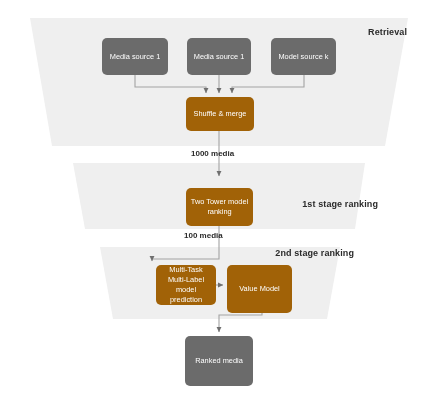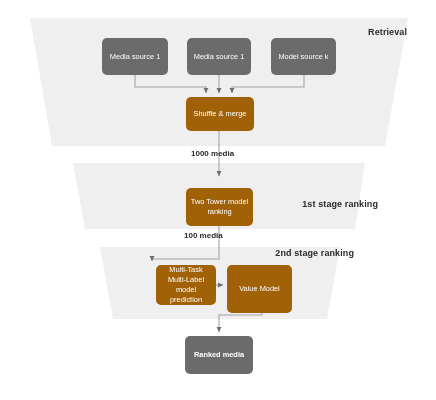--- a/index.html
+++ b/index.html
@@ -103,17 +103,17 @@
 
 <div class="node blue" style="left:186px; top:188px; width:67px; height:38px;">Two Tower model
 ranking</div>
 
 <div class="node blue" style="left:141px; top:265px; width:60px; height:40px;margin-left:15px;">Multi-Task
 Multi-Label model
 prediction</div>
 
 <div class="node blue" style="left:227px; top:265px; width:65px; height:48px;">Value Model</div>
 
-<div class="node grey" style="left:185px; top:336px; width:68px; height:38px;font-weight:bold;">Ranked media</div>
+<div class="node grey" style="left:185px; top:336px; width:68px; height:50px;">Ranked media</div>
 
 <div class="edge-label" style="left:191px; top:149px;">1000 media</div>
 
 <div class="edge-label" style="left:184px; top:231px;">100 media</div>
 
 </body></html>

